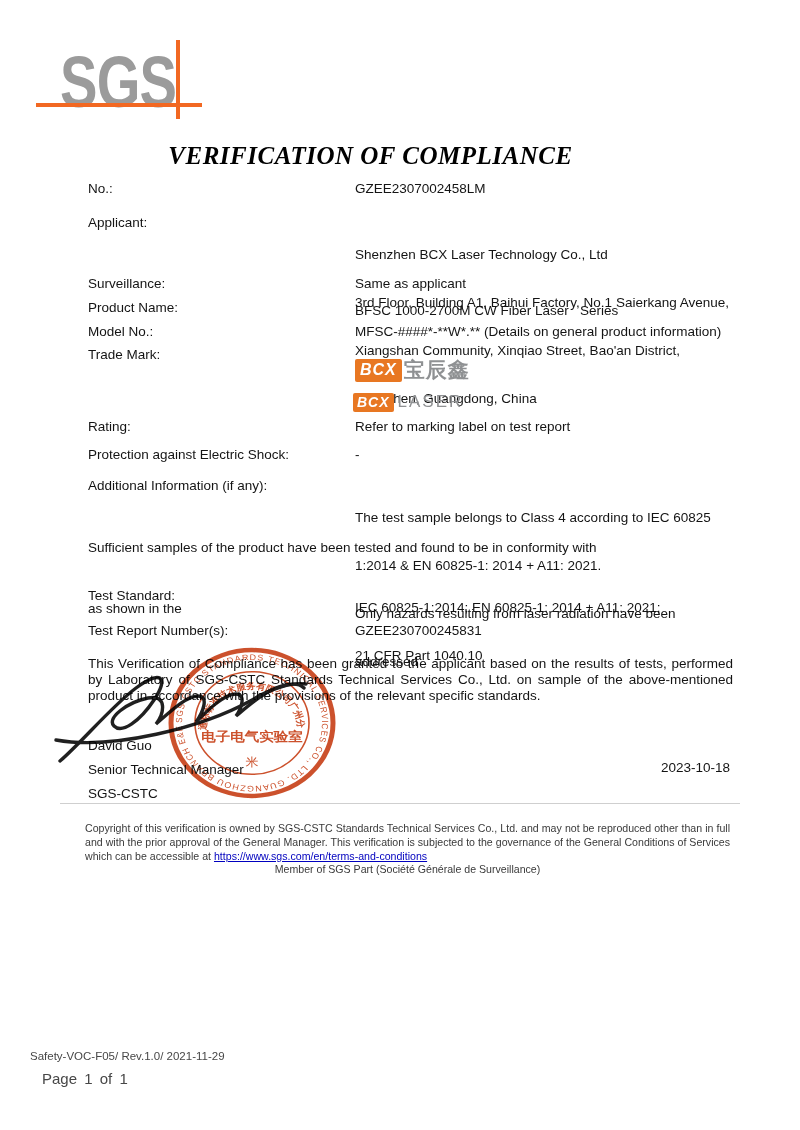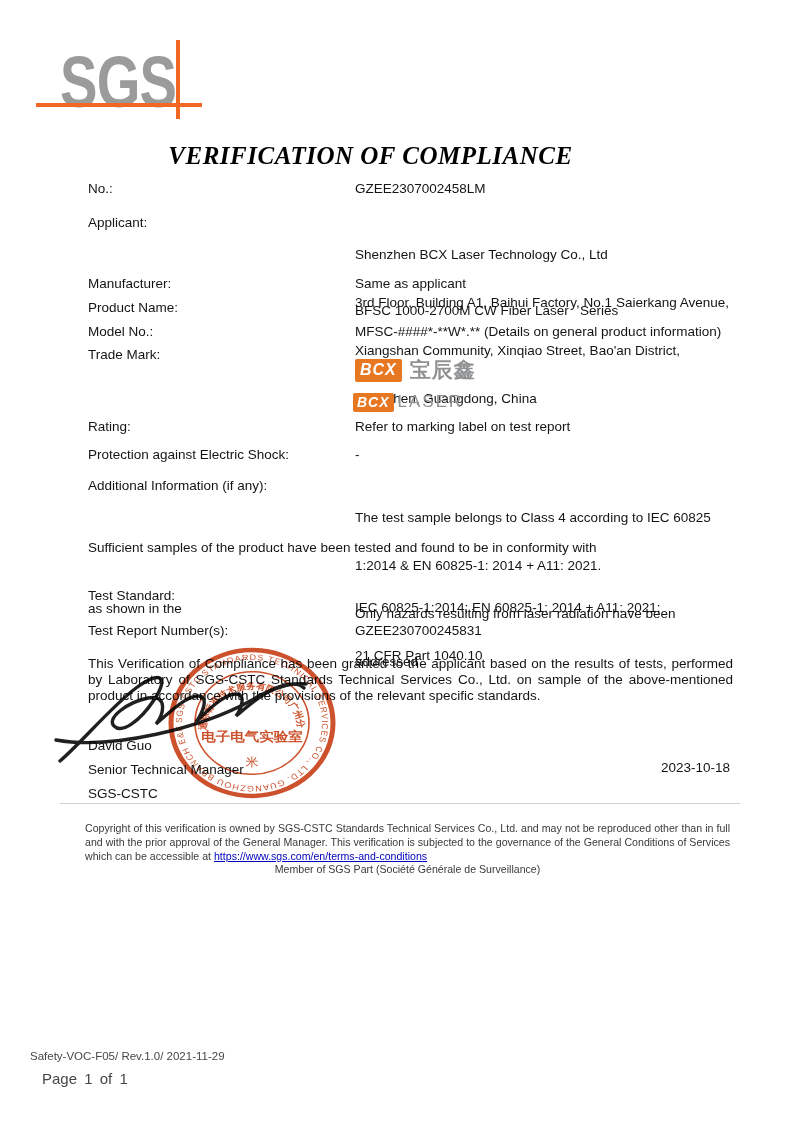--- a/index.html
+++ b/index.html
@@ -19,21 +19,21 @@
   .lbl{left:88px;font-size:13.5px;line-height:16px;white-space:nowrap;}
   .val{left:355px;width:382px;font-size:13.5px;line-height:16px;white-space:pre-wrap;}
   .full{left:88px;width:645px;font-size:13.5px;line-height:16px;}
   .just{text-align:justify;}
   
   .tm{display:flex;align-items:center;}
   .bcx-box{color:#fff;font-weight:bold;font-style:italic;letter-spacing:1px;
            border-radius:2px;display:inline-block;}
   .bcx-box.big{font-size:16px;padding:2px 5px 3px 5px;}
   .bcx-box.small{font-size:14px;padding:1px 4px 2px 4px;}
-  .bcx-cn{font-size:21px;font-weight:bold;color:#8f9193;letter-spacing:1px;margin-left:8px;
+  .bcx-cn{font-size:21px;font-weight:bold;color:#8f9193;letter-spacing:1px;margin-left:2px;
           font-family:Liberation Sans, sans-serif;}
   .bcx-laser{font-size:17px;color:#8f9193;letter-spacing:2px;margin-left:4px;font-weight:500;}
   
   .sig-svg{left:52px;top:666px;width:262px;height:102px;mix-blend-mode:multiply;}
   .seal-svg{left:163px;top:644px;width:178px;height:158px;mix-blend-mode:multiply;opacity:0.93;}
   .sign-line{left:88px;font-size:13.5px;line-height:16px;}
   .issue-date{left:600px;top:760px;width:130px;text-align:right;font-size:13.5px;}
   
   .sep-line{left:60px;top:803px;width:680px;height:1px;background:#cfcfcf;}
   .copyright{left:85px;top:822px;width:645px;font-size:10.6px;line-height:13.8px;
@@ -60,21 +60,21 @@
   <div class="abs val" style="top:181px">GZEE2307002458LM</div>
 
   <div class="abs lbl" style="top:215px">Applicant:</div>
   <div class="abs val" style="top:215px">
     <div>Shenzhen BCX Laser Technology Co., Ltd</div>
     <div>3rd Floor, Building A1, Baihui Factory, No.1 Saierkang Avenue,</div>
     <div>Xiangshan Community, Xinqiao Street, Bao'an District,</div>
     <div>Shenzhen, Guangdong, China</div>
   </div>
 
-  <div class="abs lbl" style="top:276px">Manufacturer:</div>
+  <div class="abs lbl" style="top:276px">Surveillance:</div>
   <div class="abs val" style="top:276px">Same as applicant</div>
 
   <div class="abs lbl" style="top:300px">Product Name:</div>
   <div class="abs val" style="top:303px">BFSC 1000-2700M CW Fiber Laser   Series</div>
 
   <div class="abs lbl" style="top:324px">Model No.:</div>
   <div class="abs val" style="top:324px">MFSC-####*-**W*.** (Details on general product information)</div>
 
   <div class="abs lbl" style="top:347px">Trade Mark:</div>
 

